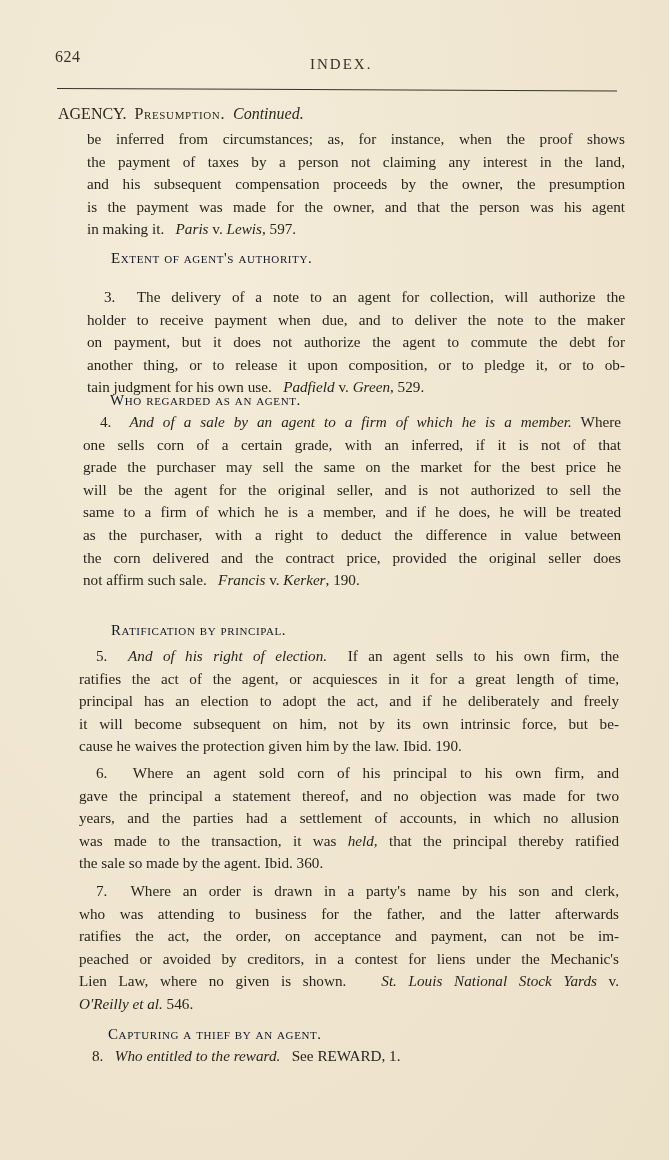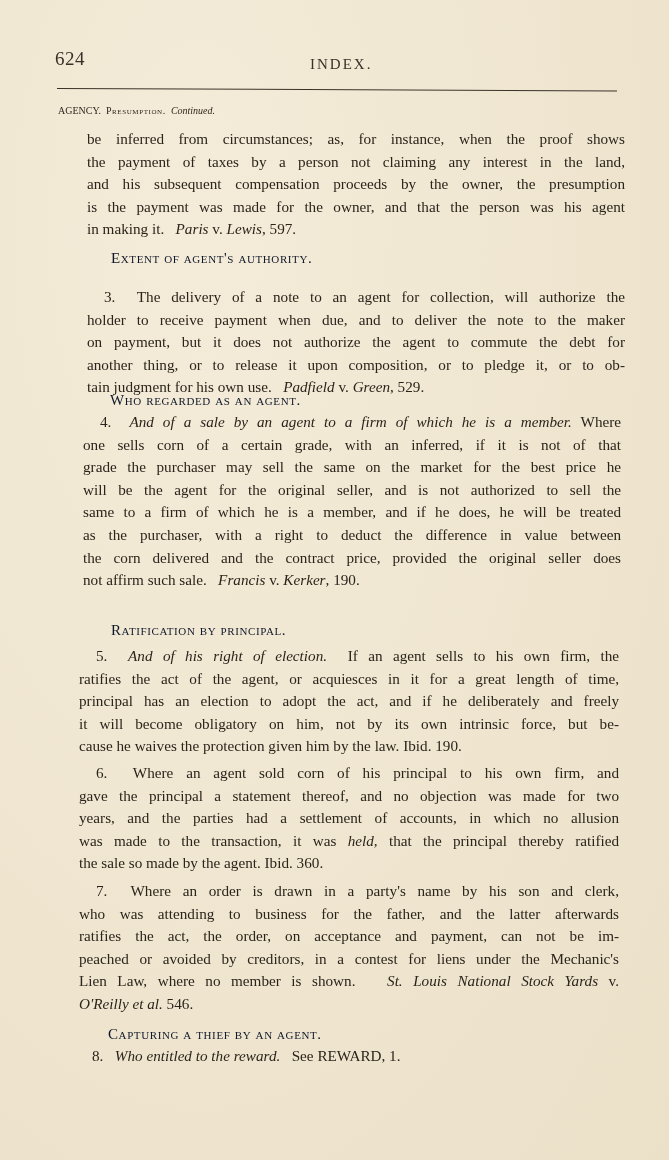--- a/index.html
+++ b/index.html
@@ -5,24 +5,24 @@
   html, body { margin: 0; padding: 0; }
   body {
     width: 669px; height: 1160px; overflow: hidden;
     background: #f1e8d3;
     background-image: radial-gradient(ellipse at 30% 20%, #f4ecd9 0%, #efe5cf 60%, #ebe0c8 100%);
     font-family: "Liberation Serif", "DejaVu Serif", serif;
     color: #2a231b;
     position: relative;
   }
   .page { position: absolute; left: 0; top: 0; width: 669px; height: 1160px; }
-  .header-num { position: absolute; left: 55px; top: 48px; font-size: 19px; letter-spacing: 0.5px; color: #3a3128; }
+  .header-num { position: absolute; left: 55px; top: 48px; font-size: 16px; letter-spacing: 0.5px; color: #3a3128; }
   .header-title { position: absolute; left: 310px; top: 56px; font-size: 15px; letter-spacing: 2px; color: #3a3128; }
   .rule { position: absolute; left: 57px; top: 88px; width: 560px; height: 0; border-top: 1.3px solid #3b3329; transform: rotate(0.25deg); transform-origin: left; }
-  .topline { position: absolute; left: 58px; top: 105px; font-size: 10px; color: #2f271e; }
+  .topline { position: absolute; left: 58px; top: 105px; font-size: 16px; color: #2f271e; }
   .sc { font-variant: small-caps; letter-spacing: 0.6px; }
   .it { font-style: italic; }
   .block { position: absolute; left: 85px; width: 540px; font-size: 15.2px; line-height: 22.6px; text-align: justify; color: #2b241b; }
   .heading { position: absolute; left: 63px; font-size: 15px; letter-spacing: 0.8px; color: #0f172a; margin-left: 48px; }
   .line { display: block; white-space: nowrap; text-align: justify; text-align-last: justify; }
   .line.last { text-align-last: left; }
 </style>
 </head>
 <body>
 
@@ -71,38 +71,38 @@
     <span class="line last"><span>not affirm such sale.</span>&nbsp;&nbsp; <span class="it">Francis</span> <span>v.</span> <span class="it">Kerker</span><span>, 190.</span></span>
   </div>
 
   <div class="heading" style="top:622px; left:63px;">
     <span class="sc">Ratification by principal.</span>
   </div>
   <div class="block" style="top:645px; left:79px; width:540px;">
     <span class="line" style="padding-left:17px; box-sizing:border-box; width:540px;"><span>5.</span>&nbsp; <span class="it">And of his right of election.</span>&nbsp; <span>If an agent sells to his own firm, the</span></span>
     <span class="line">ratifies the act of the agent, or acquiesces in it for a great length of time,</span>
     <span class="line">principal has an election to adopt the act, and if he deliberately and freely</span>
-    <span class="line">it will become obligatory on him, not by its own intrinsic force, but be-</span>
+    <span class="line">it will become subsequent on him, not by its own intrinsic force, but be-</span>
     <span class="line last">cause he waives the protection given him by the law.   Ibid. 190.</span>
   </div>
 
   <div class="block" style="top:735px; left:79px; width:540px;margin-top:27px;">
     <span class="line" style="padding-left:17px; box-sizing:border-box; width:540px;"><span>6.</span>&nbsp; <span>Where an agent sold corn of his principal to his own firm, and</span></span>
     <span class="line">gave the principal a statement thereof, and no objection was made for two</span>
     <span class="line">years, and the parties had a settlement of accounts, in which no allusion</span>
     <span class="line"><span>was made to the transaction, it was </span><span class="it">held,</span><span> that the principal thereby ratified</span></span>
     <span class="line last">the sale so made by the agent.   Ibid. 360.</span>
   </div>
 
   <div class="block" style="top:880px; left:79px; width:540px;">
     <span class="line" style="padding-left:17px; box-sizing:border-box; width:540px;"><span>7.</span>&nbsp; <span>Where an order is drawn in a party's name by his son and clerk,</span></span>
     <span class="line">who was attending to business for the father, and the latter afterwards</span>
     <span class="line">ratifies the act, the order, on acceptance and payment, can not be im-</span>
     <span class="line">peached or avoided by creditors, in a contest for liens under the Mechanic's</span>
-    <span class="line"><span>Lien Law, where no member is shown.</span>&nbsp;&nbsp; <span class="it">St. Louis National Stock Yards</span> <span>v.</span></span>
+    <span class="line"><span>Lien Law, where no given is shown.</span>&nbsp;&nbsp; <span class="it">St. Louis National Stock Yards</span> <span>v.</span></span>
     <span class="line last"><span class="it">O'Reilly et al.</span><span> 546.</span></span>
   </div>
 
   <div class="heading" style="top:1026px; left:60px;">
     <span class="sc">Capturing a thief by an agent.</span>
   </div>
   <div class="block" style="top:1045px; left:92px; width:500px;">
     <span class="line last"><span>8.</span>&nbsp;&nbsp; <span class="it">Who entitled to the reward.</span>&nbsp;&nbsp; <span>See REWARD, 1.</span></span>
   </div>
 

